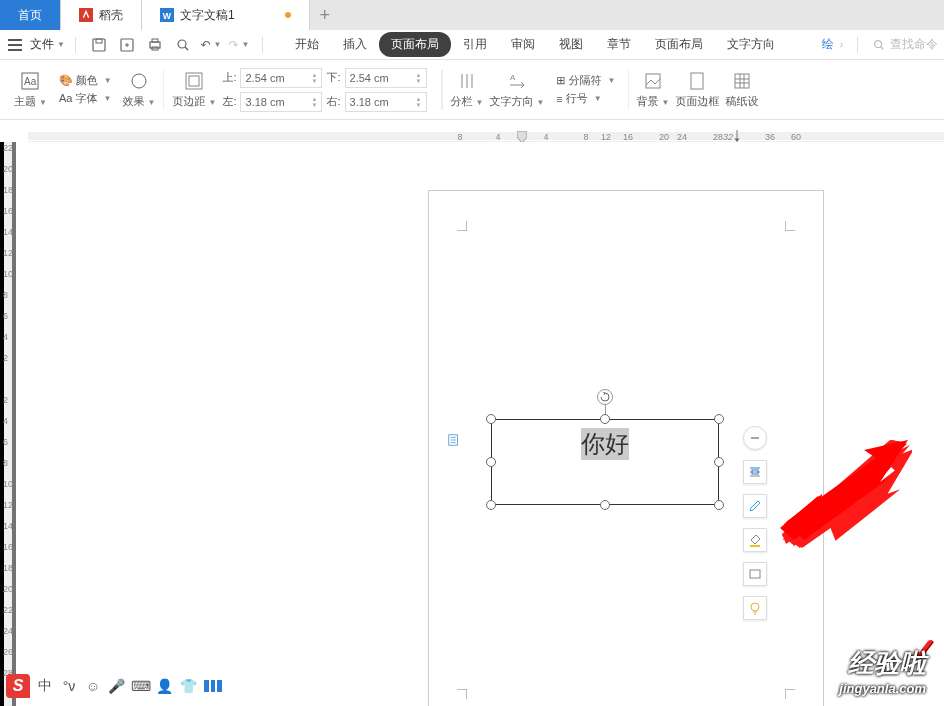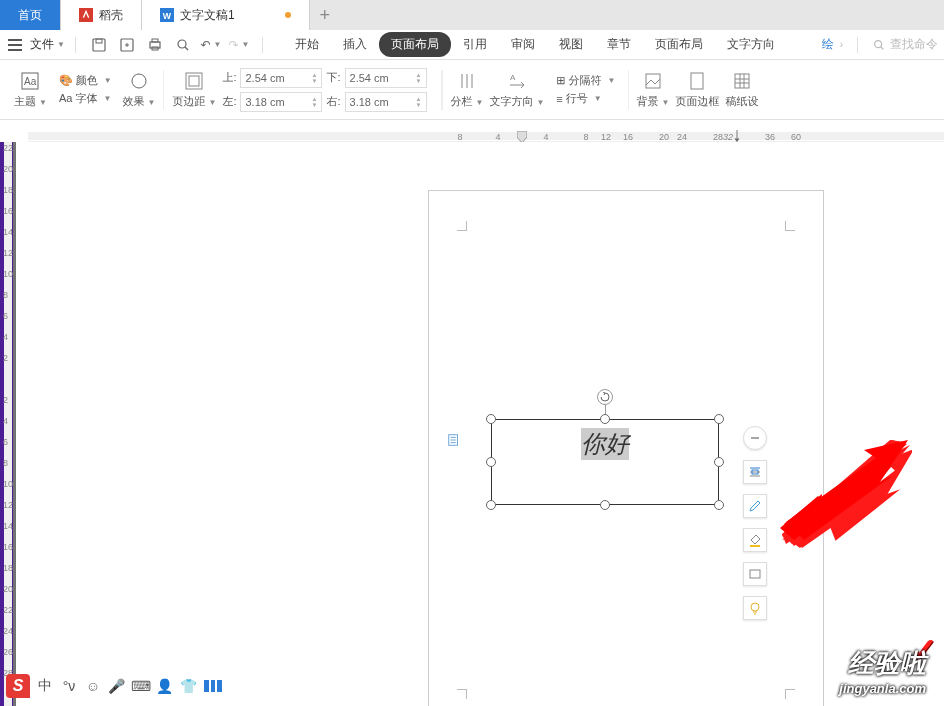--- a/index.html
+++ b/index.html
@@ -43,24 +43,24 @@
 .margin-input { display: flex; align-items: center; width: 82px; height: 20px; border: 1px solid #ddd; padding: 0 4px; font-size: 11px; color: #666; }
 .margin-input .spin { margin-left: auto; display: flex; flex-direction: column; font-size: 6px; color: #aaa; }
 .ribbon-label { font-size: 11px; }
 
 
 .doc-area { position: absolute; top: 120px; left: 0; right: 0; bottom: 0; background: #fff; }
 .h-ruler { position: absolute; top: 0; left: 28px; right: 0; height: 22px; background: #fff; border-bottom: 1px solid #eee; }
 .ruler-bg { position: absolute; left: 0; right: 0; top: 12px; height: 8px; background: #f0f0f0; }
 .ruler-num { position: absolute; top: 12px; font-size: 9px; color: #888; transform: translateX(-50%); }
 .ruler-mark-icon { position: absolute; top: 11px; width: 10px; height: 12px; }
-.v-ruler { position: absolute; top: 22px; left: 0; width: 16px; bottom: 0; background: #4c1d95; border-right: 3px solid #737373; }
+.v-ruler { position: absolute; top: 22px; left: 0; width: 16px; bottom: 0; background: #000000; border-right: 5px solid #737373; }
 .v-ruler-bg { position: absolute; top: 0; bottom: 0; left: 4px; width: 8px; background: #f0f0f0; }
 .v-ruler-num { position: absolute; left: 3px; font-size: 9px; color: #888; transform: translateY(-50%); }
-.canvas { position: absolute; top: 22px; left: 28px; right: 0; bottom: 0; background: #fff; overflow: hidden; font-style: italic; }
+.canvas { position: absolute; top: 22px; left: 28px; right: 0; bottom: 0; background: #fff; overflow: hidden; }
 .page { position: absolute; left: 400px; top: 48px; width: 396px; height: 540px; background: #fff; border: 1px solid #ccc; }
 .page-corner { position: absolute; width: 10px; height: 10px; }
 .pc-tl { top: 30px; left: 28px; border-bottom: 1px solid #bbb; border-right: 1px solid #bbb; }
 .pc-tr { top: 30px; right: 28px; border-bottom: 1px solid #bbb; border-left: 1px solid #bbb; }
 .pc-bl { bottom: 30px; left: 28px; border-top: 1px solid #bbb; border-right: 1px solid #bbb; }
 .pc-br { bottom: 30px; right: 28px; border-top: 1px solid #bbb; border-left: 1px solid #bbb; }
 
 
 .textbox-container { position: absolute; left: 62px; top: 228px; width: 228px; height: 86px; }
 .rotate-handle { position: absolute; top: -30px; left: 50%; transform: translateX(-50%); width: 16px; height: 16px; border: 1px solid #999; border-radius: 50%; background: #fff; display: flex; align-items: center; justify-content: center; }

